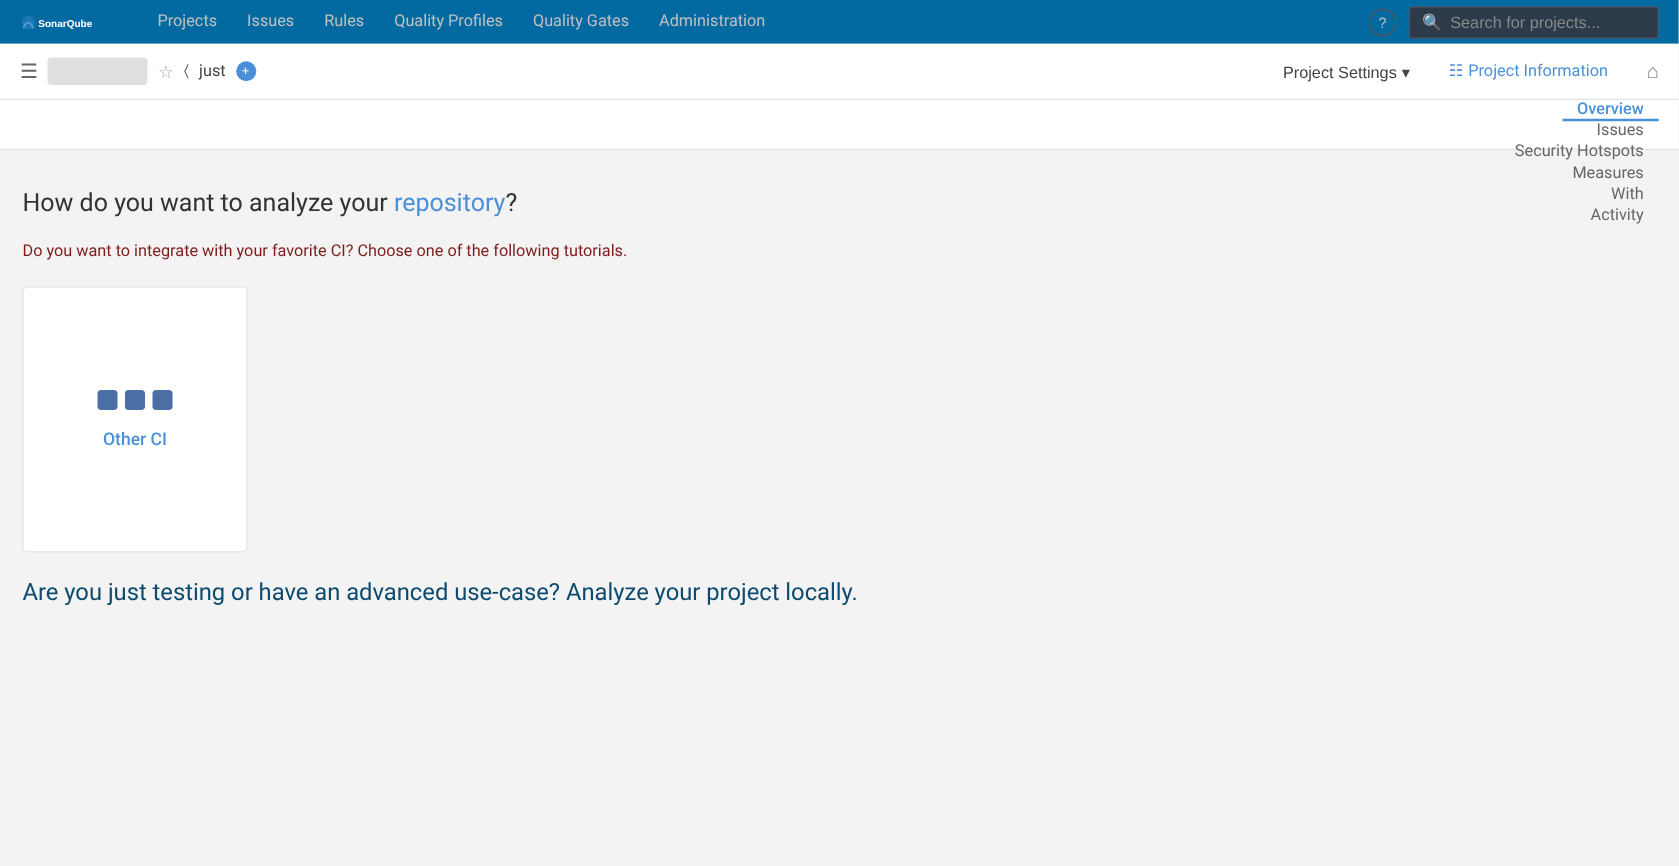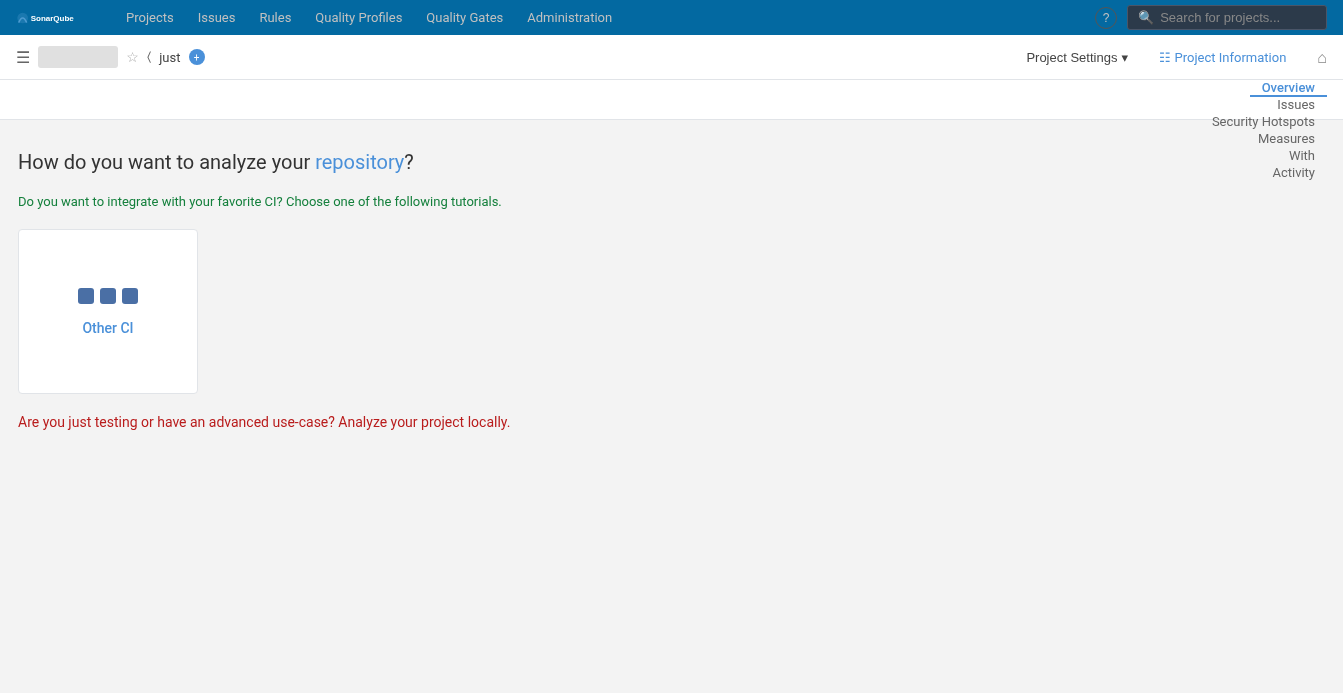--- a/index.html
+++ b/index.html
@@ -180,36 +180,36 @@
     .page-title {
       font-size: 20px;
       color: #333;
       font-weight: 400;
       margin-bottom: 20px;
     }
     .page-title span.highlight { color: #4a90d9; }
 
     .subtitle {
       font-size: 13px;
-      color: #15803d;
+      color: #7f1d1d;
       margin-bottom: 20px;
     }
 
     
     .cards-row {
       display: flex;
       gap: 10px;
       margin-bottom: 20px;
     }
     .card {
       background: #fff;
       border: 1px solid #e1e4e8;
       border-radius: 4px;
       width: 180px;
-      height: 165px;
+      height: 213px;
       display: flex;
       flex-direction: column;
       align-items: center;
       justify-content: center;
       cursor: pointer;
       transition: box-shadow 0.2s;
     }
     .card-icon { margin-bottom: 16px; }
     .card-label {
       color: #4a90d9;
@@ -229,22 +229,22 @@
       width: 16px;
       height: 16px;
       border-radius: 3px;
       background: #4a6fa5;
     }
 
     
     .locally-icon svg { width: 56px; height: 56px; }
 
     .section-subtitle {
-      font-size: 14px;
-      color: #b91c1c;
+      font-size: 19px;
+      color: #0c4a6e;
       margin-bottom: 14px;
     }
   </style>
 </head>
 <body>
 
 <nav class="topnav">
   <div class="topnav-logo">
     <svg viewBox="0 0 120 30" fill="none" xmlns="http://www.w3.org/2000/svg">
 

